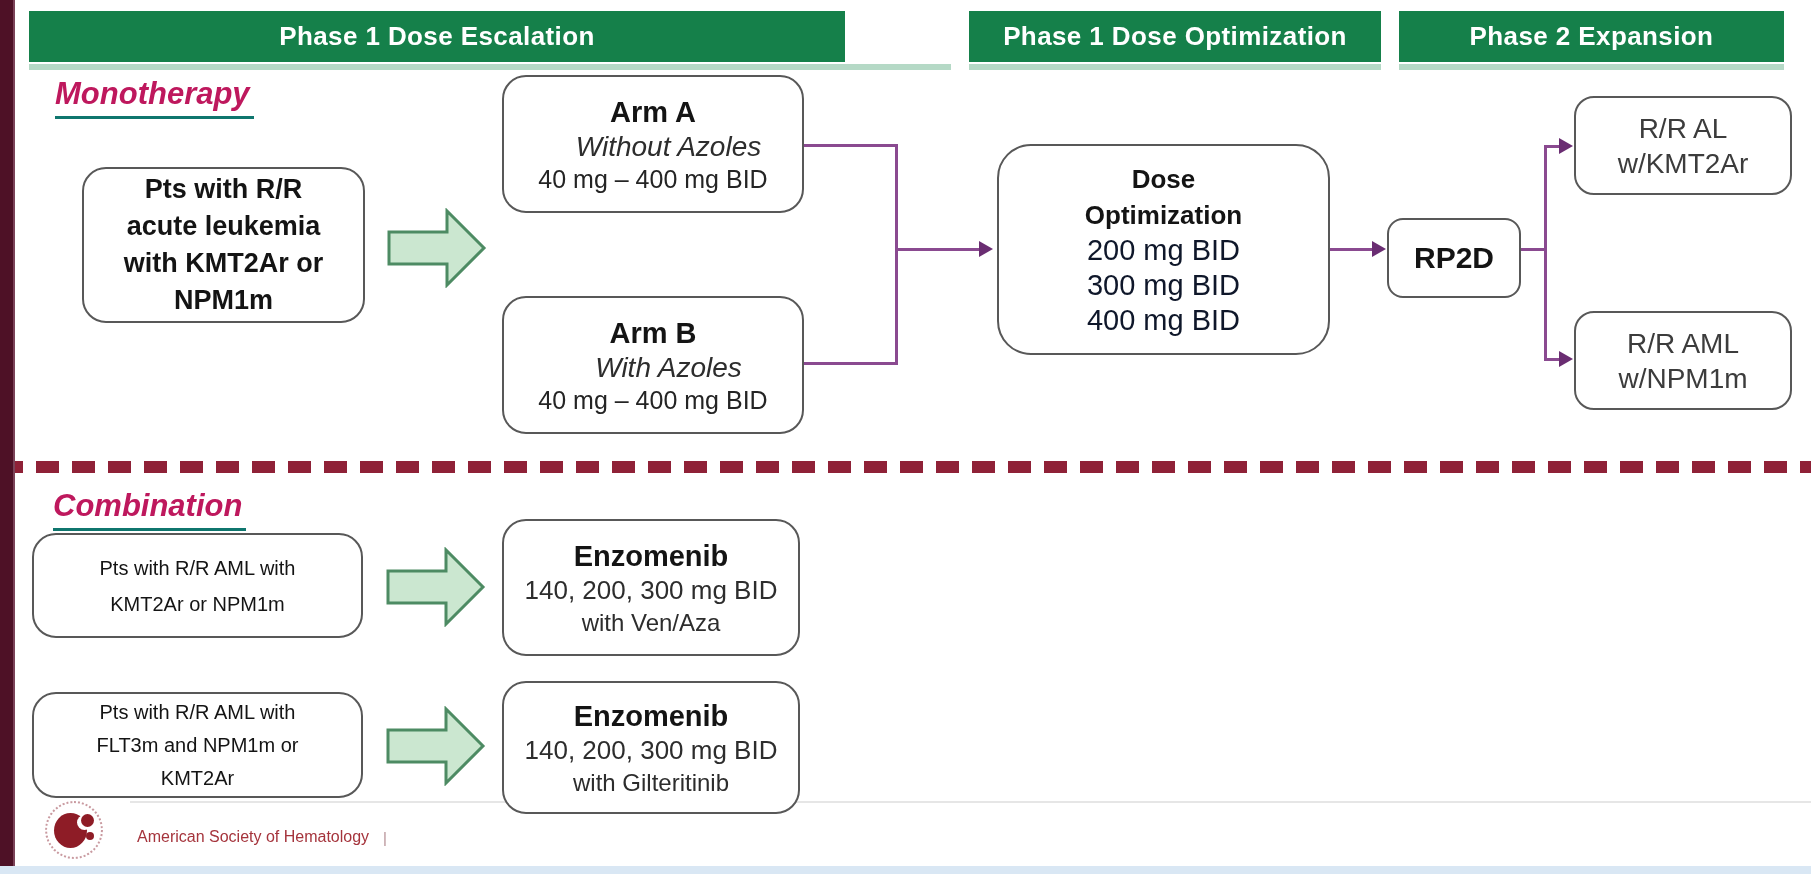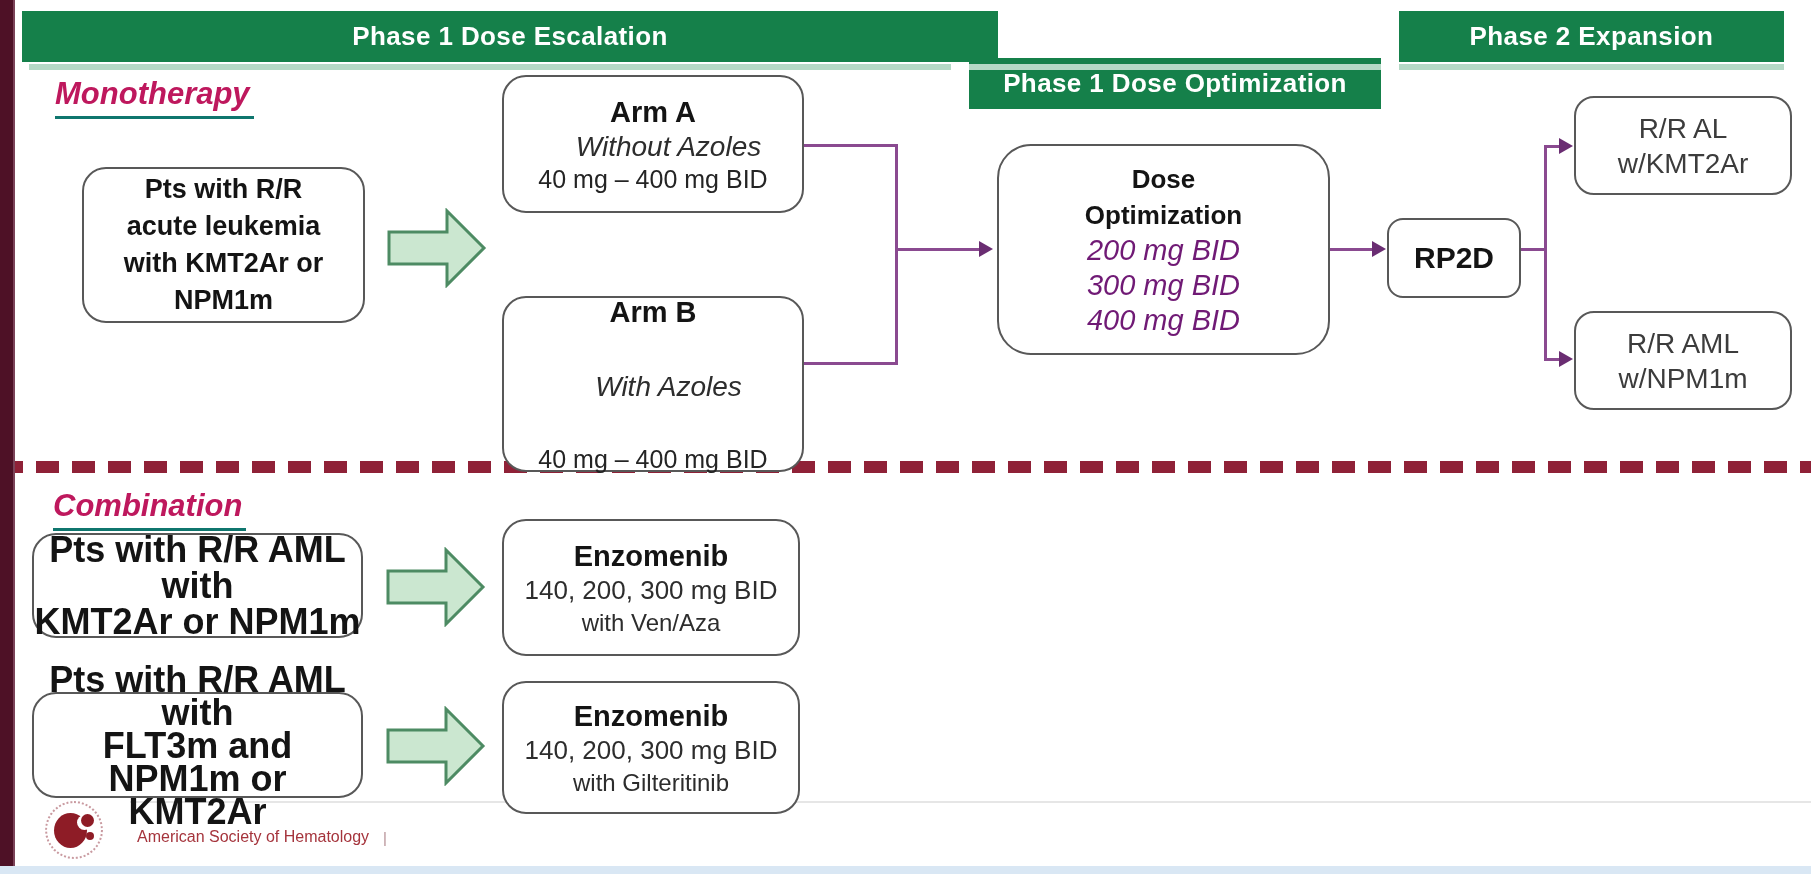--- a/index.html
+++ b/index.html
@@ -17,26 +17,26 @@
   .phase-underline{position:absolute; top:64px; height:6px; background:var(--green-light,#b5d9c6); z-index:3;}
   
   .section-heading{position:absolute; font-weight:bold; font-style:italic; font-size:31px;
     color:#be185d; border-bottom:3px solid #0f766e; padding:0 4px 4px 0; z-index:3;}
   
   .box{position:absolute; background:#ffffff; border:2.5px solid #585858; border-radius:24px;
     display:flex; flex-direction:column; align-items:center; justify-content:center;
     text-align:center; z-index:2; box-sizing:border-box;}
   .multiline{white-space:pre-line;}
   .patient-text{font-weight:bold; font-size:27px; line-height:37px; color:#141414;}
-  .combo-patient-text{font-weight:bold; font-size:36px; line-height:36px; color:#141414;}
+  .combo-patient-text{font-weight:normal; font-size:20px; line-height:36px; color:#141414;}
   .b-title{font-weight:bold; font-size:29px; line-height:36px; color:#141414;}
   .b-italic{font-style:italic; font-size:28px; line-height:34px; color:#2d2d2d;margin-left:31px;}
   .b-dose{font-size:25px; line-height:31px; color:#242424;}
   .do-title{font-weight:bold; font-size:26px; line-height:36px; color:#141414;}
-  .do-doses{font-style:italic; font-size:29px; line-height:35px; color:#701a75;}
+  .do-doses{font-size:29px; line-height:35px; color:#0f172a;}
   .rp2d-text{font-weight:bold; font-size:30px; color:#141414;}
   .exp-text{font-size:28px; line-height:35px; color:#3c3c3c;}
   .enzo-dose{font-size:26px; line-height:33px; color:#2d2d2d;}
   .enzo-with{font-size:24px; line-height:31px; color:#2d2d2d;}
   
   .pline{position:absolute; background:var(--purple,#8a4a90); z-index:1;}
   .phead{position:absolute; width:0; height:0; border-top:8px solid transparent;
     border-bottom:8px solid transparent; border-left:14px solid var(--purple-dark,#6a2d72); z-index:1;}
   
   .flow-arrow{position:absolute; z-index:2;}
@@ -62,26 +62,26 @@
   .ash-dot{position:absolute; left:41px; top:31px; width:8px; height:8px; border-radius:50%;
     background:var(--logo-red,#8e1c26);}
 </style>
 </head>
 <body>
 
 <div id="slide">
 
   <div class="maroon-bar"></div>
 
-  <div class="phase-bar" style="left:22px;width:976px;">
+  <div class="phase-bar" style="left:29px;width:816px;">
     <span>Phase 1 Dose Escalation</span>
   </div>
   <div class="phase-underline" style="left:29px;width:922px;"></div>
 
-  <div class="phase-bar" style="left:969px;width:412px;margin-top:47px;">
+  <div class="phase-bar" style="left:969px;width:412px;">
     <span>Phase 1 Dose Optimization</span>
   </div>
   <div class="phase-underline" style="left:969px;width:412px;"></div>
 
   <div class="phase-bar" style="left:1399px;width:385px;">
     <span>Phase 2 Expansion</span>
   </div>
   <div class="phase-underline" style="left:1399px;width:385px;"></div>
 
   <div class="section-heading" style="left:55px;top:76px;">Monotherapy</div>
@@ -96,21 +96,21 @@
   <svg class="flow-arrow" style="left:387px;top:208px;" width="100" height="80" viewBox="0 0 100 80">
     <polygon points="2,24 60,24 60,3 97,40 60,77 60,56 2,56"></polygon>
   </svg>
 
   <div class="box" style="left:502px;top:75px;width:302px;height:138px;">
     <div class="b-title">Arm A</div>
     <div class="b-italic">Without Azoles</div>
     <div class="b-dose">40 mg – 400 mg BID</div>
   </div>
 
-  <div class="box" style="left:502px;top:296px;width:302px;height:176px;gap:40px;">
+  <div class="box" style="left:502px;top:296px;width:302px;height:138px;">
     <div class="b-title">Arm B</div>
     <div class="b-italic">With Azoles</div>
     <div class="b-dose">40 mg – 400 mg BID</div>
   </div>
 
   <div class="pline" style="left:804px;top:144px;width:94px;height:3px;"></div>
   <div class="pline" style="left:804px;top:362px;width:94px;height:3px;"></div>
   <div class="pline" style="left:895px;top:144px;width:3px;height:221px;"></div>
   <div class="pline" style="left:895px;top:248px;width:85px;height:3px;"></div>
   <div class="phead" style="left:979px;top:241px;"></div>

